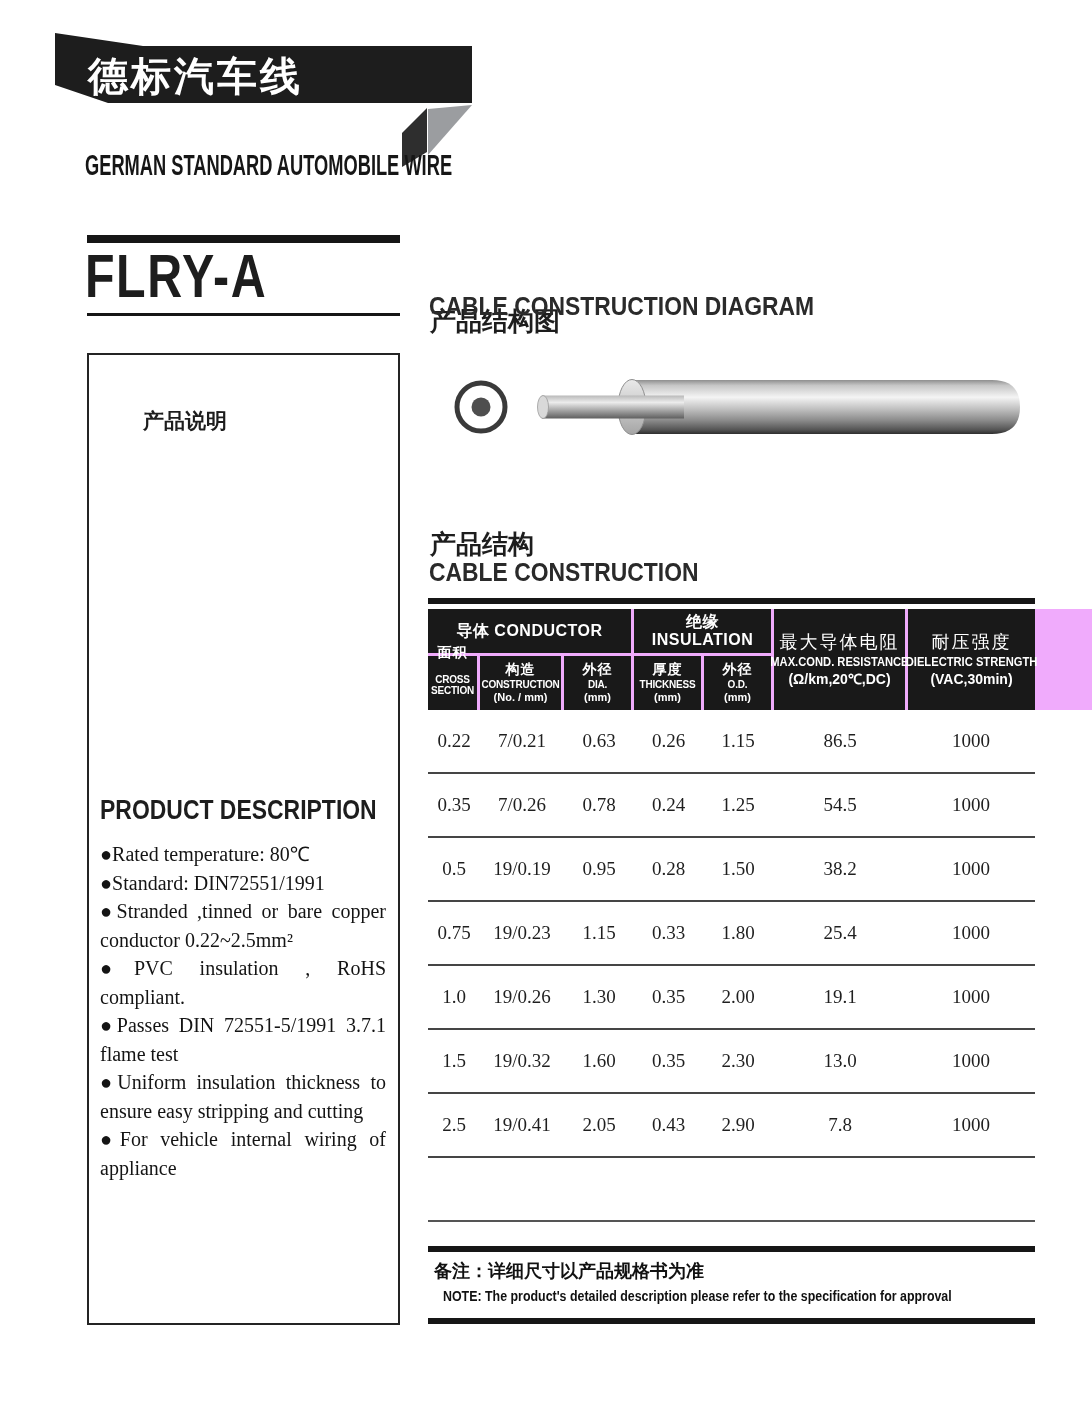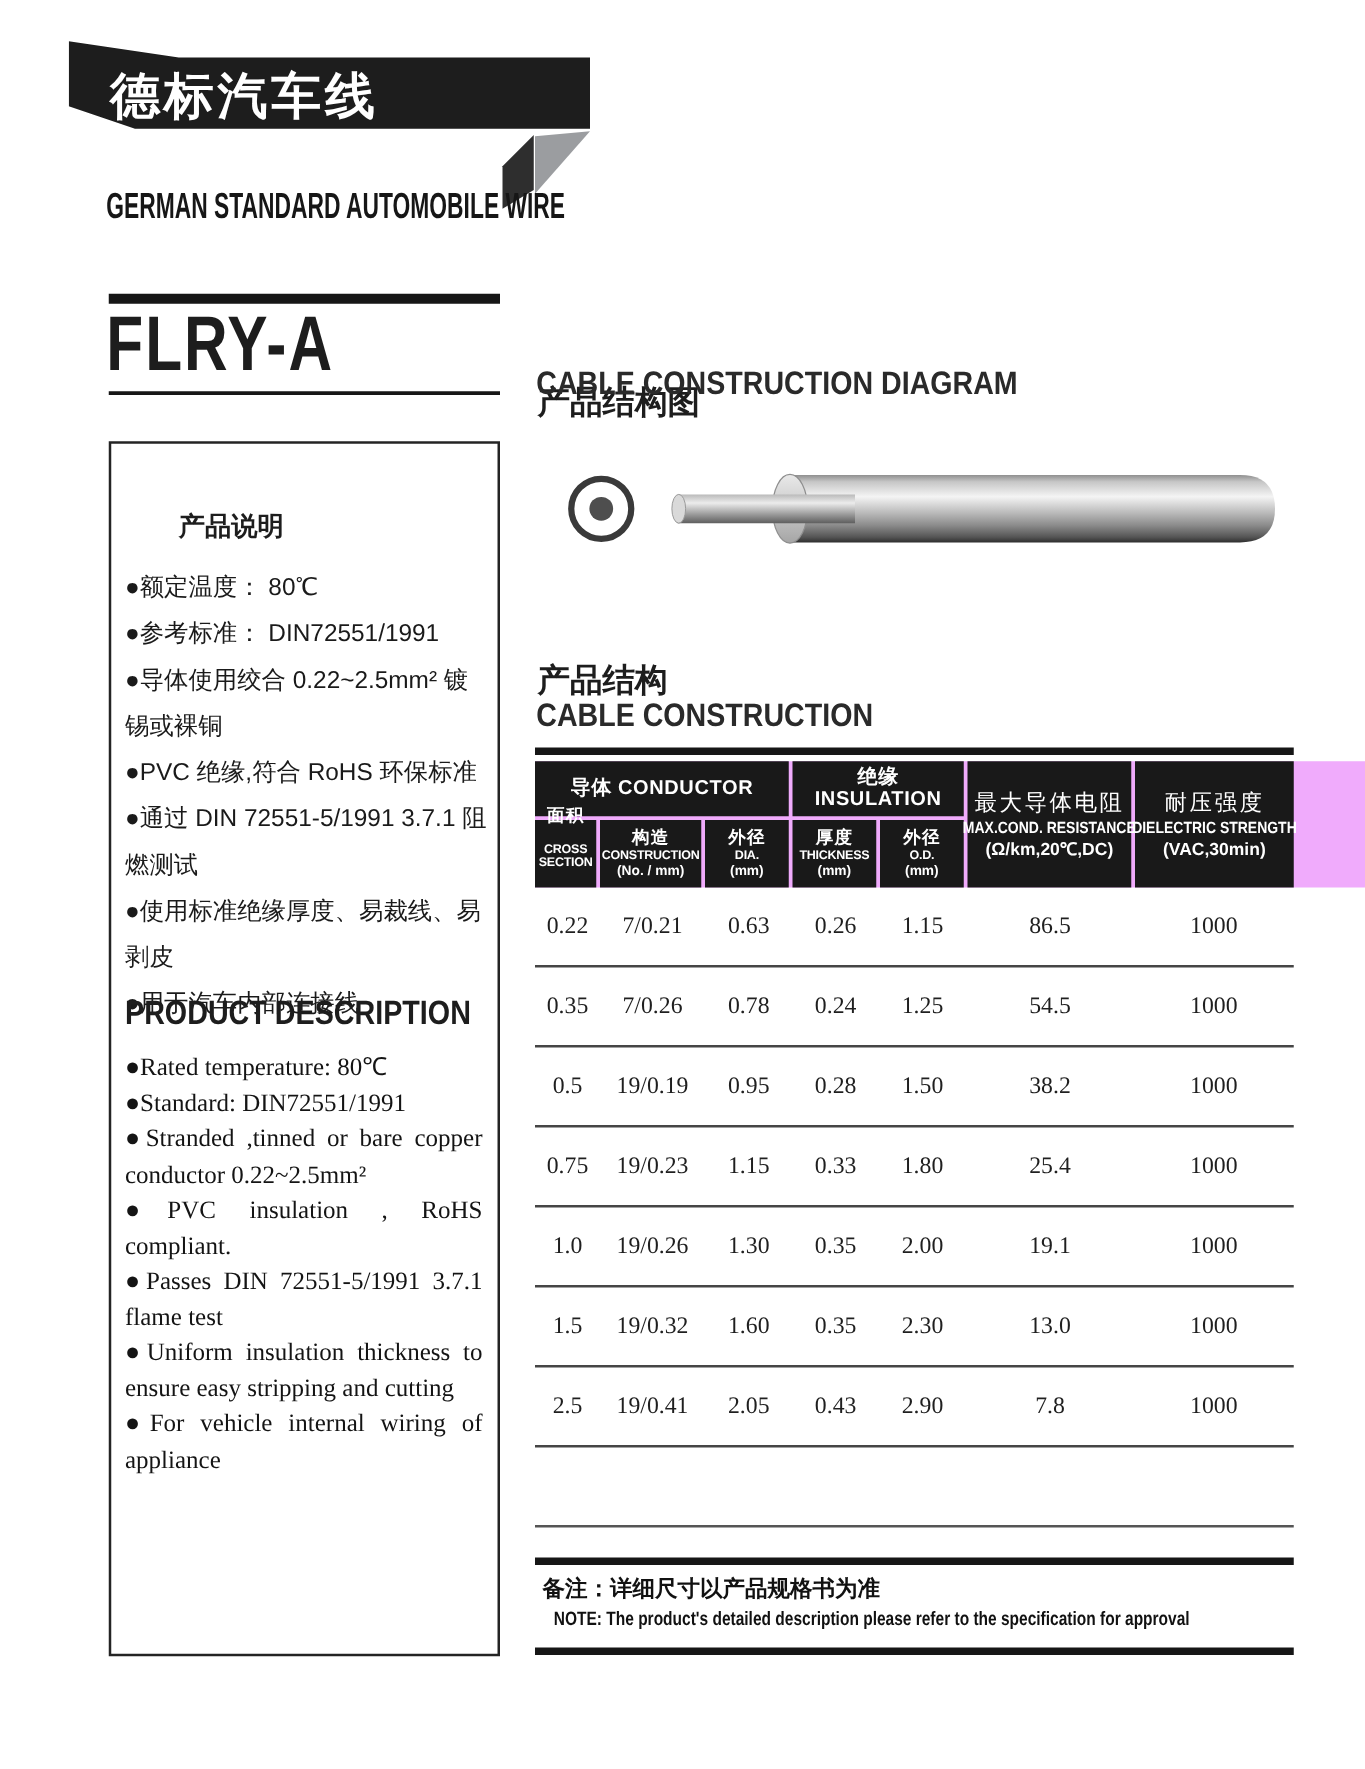--- a/index.html
+++ b/index.html
@@ -144,29 +144,20 @@
       </g>
     </defs>
     <use href="#cableArt"></use>
     <g transform="translate(0,172) scale(1,-1)" opacity=".16" mask="url(#fadeMask)">
       <use href="#cableArt"></use>
     </g>
   </svg>
 
   <div class="abs spec-box"></div>
   <div class="abs spec-zh-title">产品说明</div>
-  <div class="abs spec-zh-list">
-    <div class="li">●额定温度： 80℃</div>
-    <div class="li">●参考标准： DIN72551/1991</div>
-    <div class="li">●导体使用绞合 0.22~2.5mm² 镀锡或裸铜</div>
-    <div class="li">●PVC 绝缘,符合 RoHS 环保标准</div>
-    <div class="li">●通过 DIN 72551-5/1991 3.7.1 阻燃测试</div>
-    <div class="li">●使用标准绝缘厚度、易裁线、易剥皮</div>
-    <div class="li">●用于汽车内部连接线</div>
-  </div>
   <div class="abs spec-en-title">PRODUCT DESCRIPTION</div>
   <div class="abs spec-en-list">
     <div class="li">●Rated temperature:  80℃</div>
     <div class="li">●Standard:  DIN72551/1991</div>
     <div class="li">●Stranded ,tinned or bare copper conductor 0.22~2.5mm²</div>
     <div class="li">●PVC insulation , RoHS compliant.</div>
     <div class="li">●Passes DIN 72551-5/1991  3.7.1 flame test</div>
     <div class="li">●Uniform insulation thickness to ensure easy stripping and cutting</div>
     <div class="li">●For vehicle internal wiring of appliance</div>
   </div>

